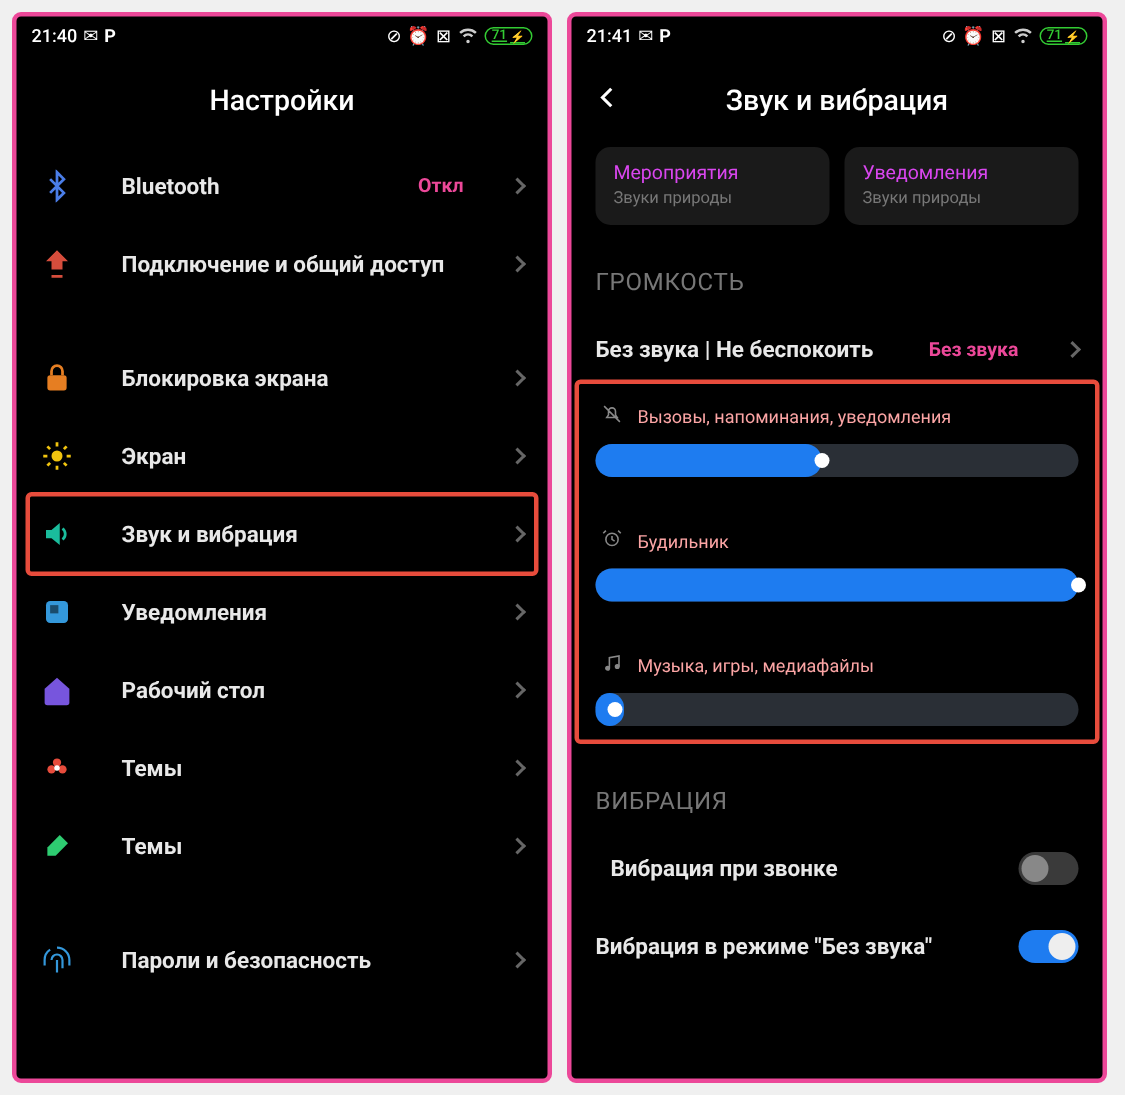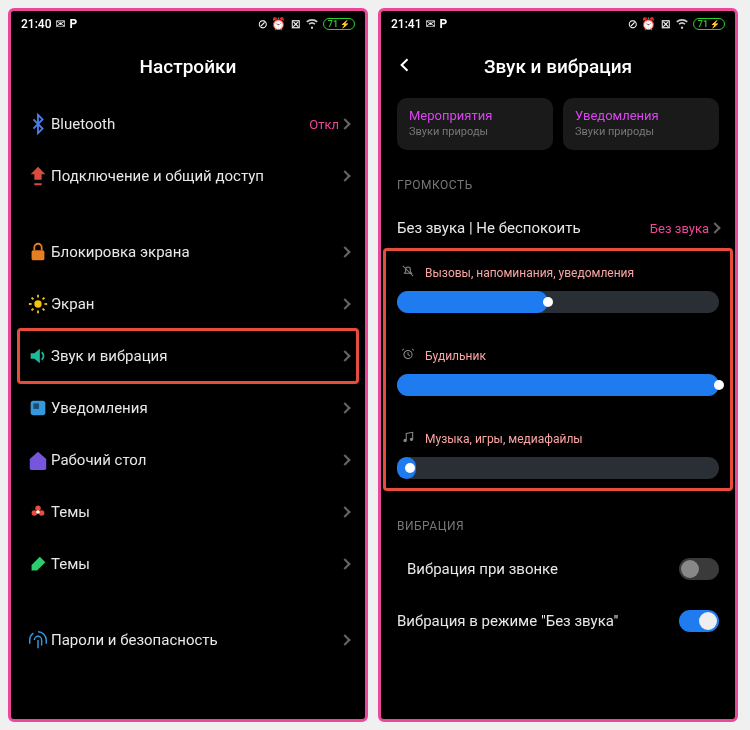--- a/index.html
+++ b/index.html
@@ -31,43 +31,44 @@
     align-items: center;
     padding: 0 10px;
     font-size: 12px;
     font-weight: 500;
   }
   .status-left, .status-right { display: flex; align-items: center; gap: 4px; }
   .status-right svg { width: 14px; height: 14px; }
   .battery-pill {
     display: inline-flex; align-items: center; gap: 2px;
     border: 1px solid #3c3; border-radius: 8px; padding: 0 4px;
-    font-size: 9px; color: #3c3;
+    font-size: 9px; color: #3c3; text-decoration: underline;
   }
   .header {
     text-align: center;
     padding: 18px 0 20px;
     font-size: 19px;
     font-weight: 500;
     position: relative;
   }
   .back-btn {
     position: absolute;
     left: 14px;
     top: 18px;
     width: 20px; height: 20px;
   }
   .content { flex: 1; overflow-y: auto; }
   .row {
     display: flex;
     align-items: center;
     padding: 14px 16px;
     min-height: 52px;
-    gap: 2px;
+    gap: 32px;
     position: relative;
+    font-weight: bold;
   }
   .row-icon {
     width: 22px; height: 22px;
     display: flex; align-items: center; justify-content: center;
     flex-shrink: 0;
   }
   .row-label {
     flex: 1;
     font-size: 15px;
     color: #e8e8e8;
@@ -84,21 +85,21 @@
     flex-shrink: 0;
   }
   .section-gap { height: 24px; }
   .highlight-box {
     position: absolute;
     border: 3px solid #e74c3c;
     border-radius: 4px;
     pointer-events: none;
   }
   .section-title {
-    font-size: 12px;
+    font-size: 16px;
     color: #777;
     padding: 8px 16px 10px;
     letter-spacing: 0.5px;
   }
   .tiles {
     display: flex;
     gap: 10px;
     padding: 0 16px 6px;
   }
   .tile {

